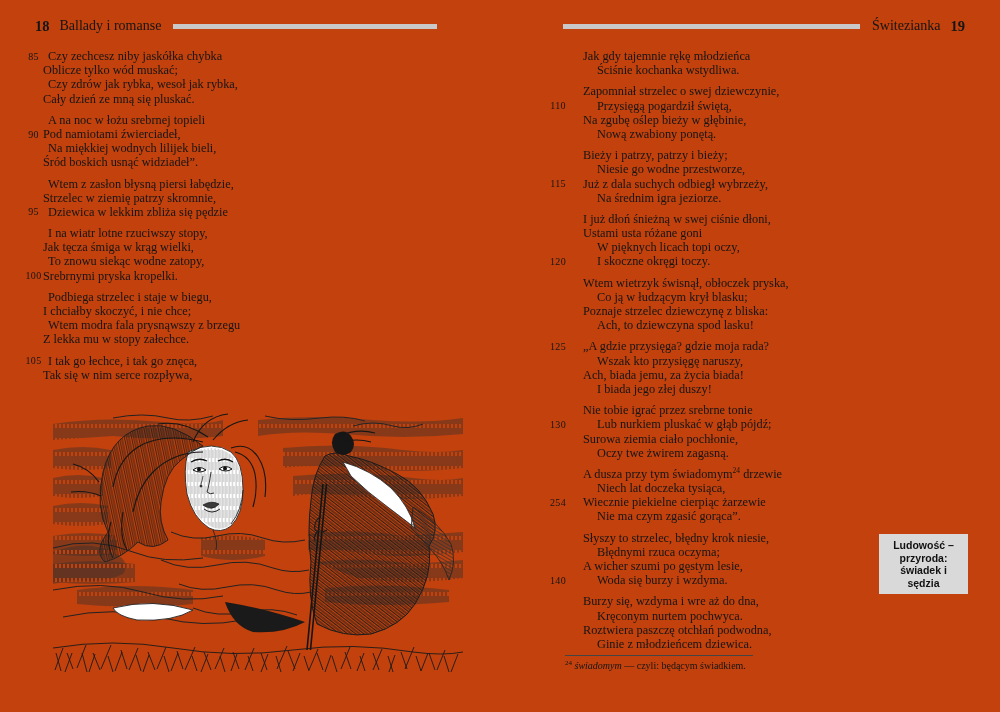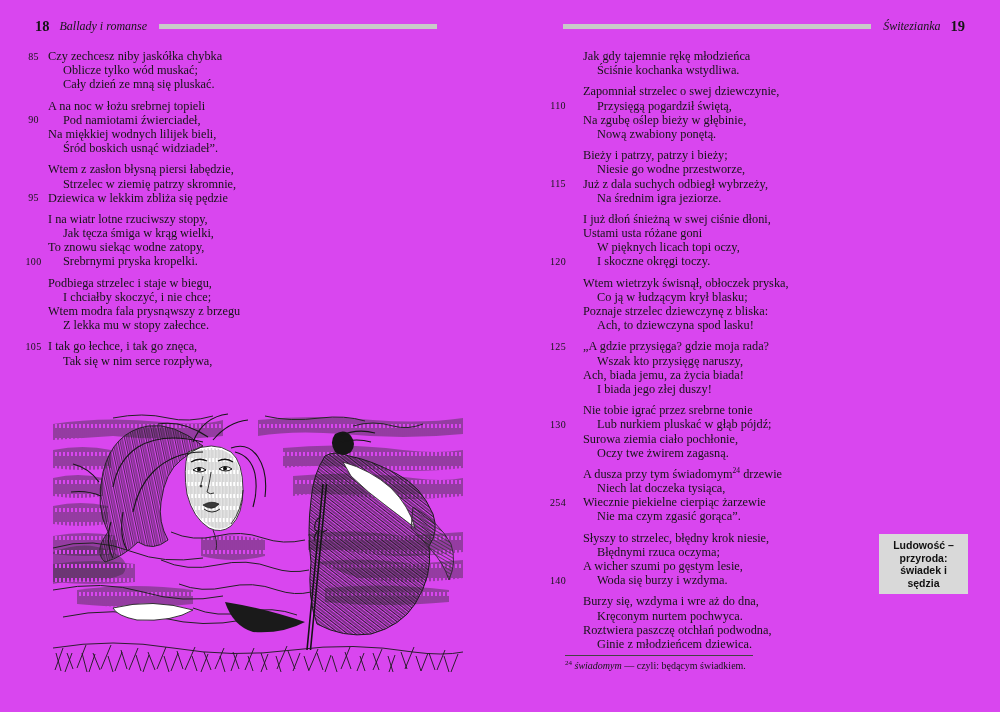--- a/index.html
+++ b/index.html
@@ -1,40 +1,40 @@
 <!DOCTYPE html>
 <html><head>
 <meta charset="utf-8">
 <title>Book spread</title>
 <style>
   *{margin:0;padding:0;box-sizing:border-box}
   html,body{background:#fff}
   body{width:1000px;height:712px;font-family:"Liberation Serif",serif;color:#151515}
-  .spread{position:relative;width:1000px;height:712px;background:#d946ef;overflow:hidden}
+  .spread{position:relative;width:1000px;height:712px;background:#c2410c;overflow:hidden}
 
   .hdr{position:absolute;top:17px;height:18px;display:flex;align-items:center}
   .hdr .pnum{font-weight:bold;font-size:14.5px;line-height:18px}
-  .hdr .rtitle{font-style:italic;font-size:12px;white-space:nowrap}
+  .hdr .rtitle{font-size:14px;white-space:nowrap}
   .hdr .bar{height:5px;background:#c9c9c9;flex:1}
   .hdr-left{left:35px;width:402px}
   .hdr-left .rtitle{margin-left:10px}
   .hdr-left .bar{margin-left:12px}
   .hdr-right{left:563px;width:402px}
   .hdr-right .rtitle{margin-left:12px}
   .hdr-right .pnum{margin-left:10px}
 
   .poem{position:absolute;top:49px;font-size:12.3px;line-height:14.2px}
   .poem-left{left:25px;width:450px}
   .poem-right{left:540px;width:450px}
   .stanza{margin-bottom:7px}
   .line{position:relative;white-space:nowrap;height:14.2px}
   .lnum{position:absolute;left:0;top:2.6px;width:17px;text-align:center;font-size:10px;line-height:9px;letter-spacing:.3px}
   .poem-right .lnum{width:36px}
   .ltext{display:inline-block;margin-left:23px}
-  .line.indent .ltext{margin-left:38px}
+  .line.indent .ltext{margin-left:18px}
   .poem-right .ltext{margin-left:43px}
   .poem-right .line.indent .ltext{margin-left:57px}
   .ltext sup{font-size:7.5px;vertical-align:super;line-height:0}
 
   .illustration{position:absolute;left:53px;top:412px;width:410px;height:285px}
 
   .sidebar-note{position:absolute;left:879px;top:534px;width:89px;padding:5px 8px;
     background:#d9d9d9;text-align:center;
     font-family:"Liberation Sans",sans-serif;font-weight:bold;font-size:10.5px;line-height:12.5px;color:#111}
 
@@ -57,20 +57,21 @@
   <div class="hdr hdr-right">
     <span class="bar"></span>
     <span class="rtitle">Świtezianka</span>
     <span class="pnum">19</span>
   </div>
 
   <div class="poem poem-left">
       <div class="stanza">
         <div class="line"><span class="lnum">85</span><span class="ltext">Czy zechcesz niby jaskółka chybka</span></div>
         <div class="line indent"><span class="ltext">Oblicze tylko wód muskać;</span></div>
+        <div class="line"><span class="ltext">Czy zdrów jak rybka, wesoł jak rybka,</span></div>
         <div class="line indent"><span class="ltext">Cały dzień ze mną się pluskać.</span></div>
       </div>
       <div class="stanza">
         <div class="line"><span class="ltext">A na noc w łożu srebrnej topieli</span></div>
         <div class="line indent"><span class="lnum">90</span><span class="ltext">Pod namiotami źwierciadeł,</span></div>
         <div class="line"><span class="ltext">Na miękkiej wodnych lilijek bieli,</span></div>
         <div class="line indent"><span class="ltext">Śród boskich usnąć widziadeł”.</span></div>
       </div>
       <div class="stanza">
         <div class="line"><span class="ltext">Wtem z zasłon błysną piersi łabędzie,</span></div>

